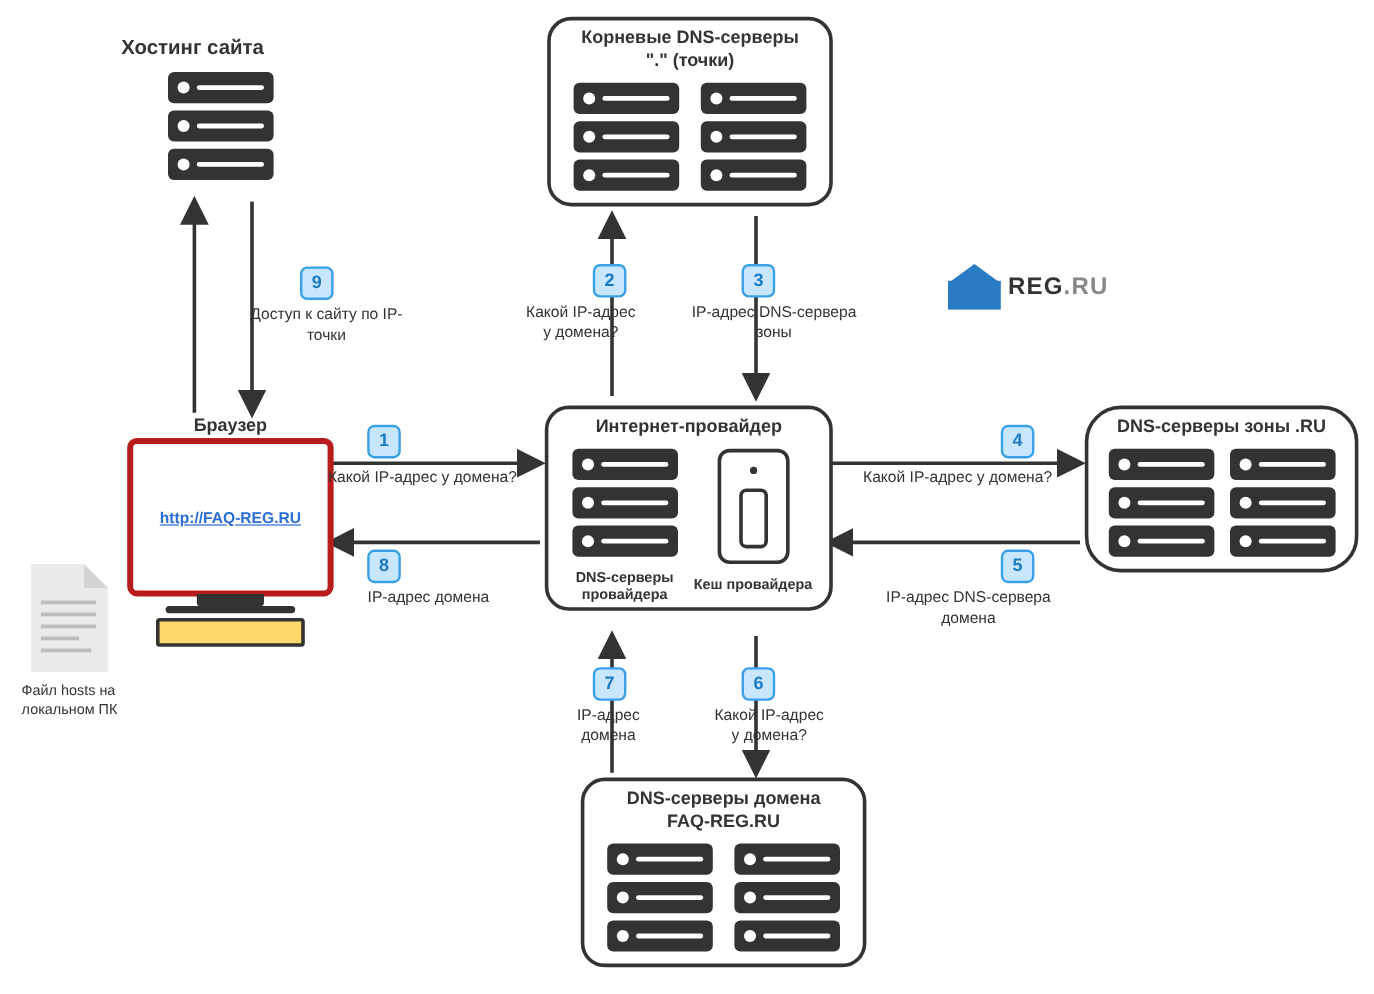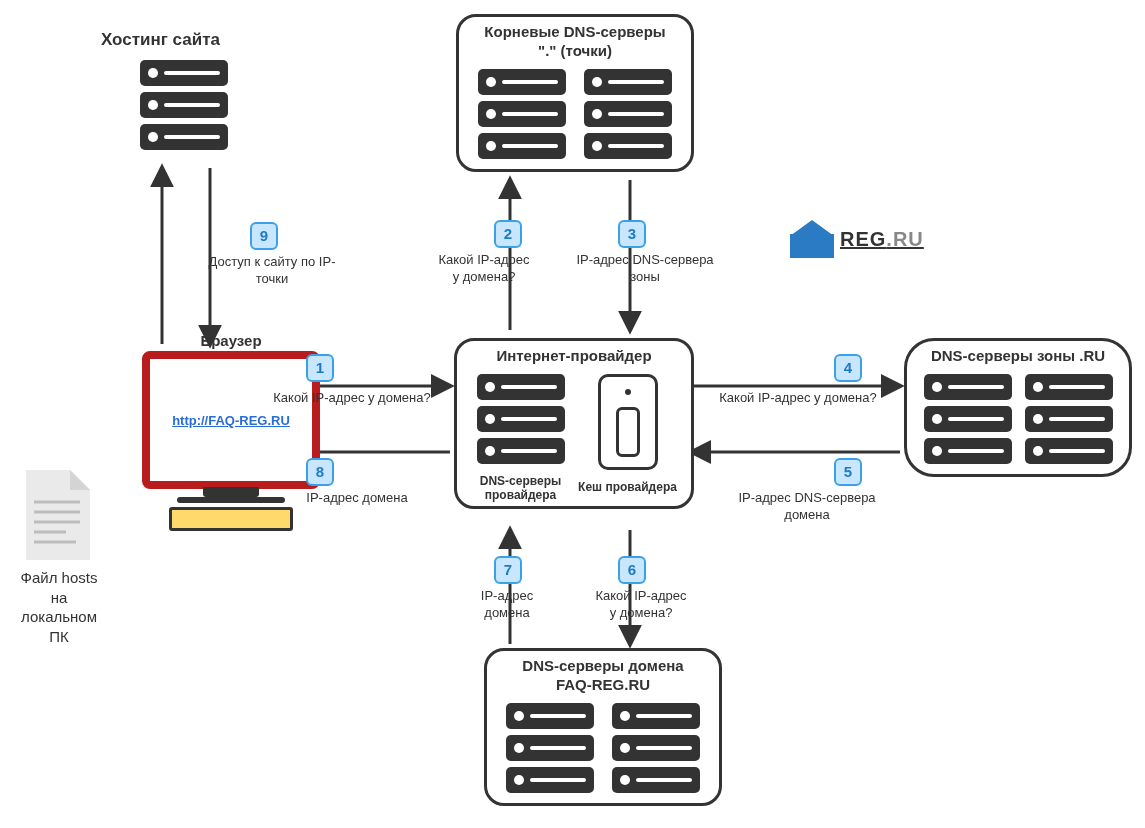--- a/index.html
+++ b/index.html
@@ -10,31 +10,31 @@
   .col{display:flex;flex-direction:column;gap:6px;flex:1;align-items:center;}
   .rack{width:88px;height:26px;background:#333;border-radius:5px;position:relative;}
   .rack::before{content:"";position:absolute;left:8px;top:8px;width:10px;height:10px;border-radius:50%;background:#fff;}
   .rack::after{content:"";position:absolute;left:24px;top:11px;width:56px;height:4px;background:#fff;border-radius:2px;}
   .sub{font-size:12px;font-weight:bold;margin-top:4px;}
   .badge{position:absolute;width:24px;height:24px;background:#c9e6ff;border:2px solid #3aa1e8;border-radius:6px;color:#1d7bc4;font-weight:bold;font-size:15px;line-height:24px;text-align:center;}
   .label{position:absolute;font-size:13px;text-align:center;line-height:1.3;}
   svg.arrows{position:absolute;left:0;top:0;width:1145px;height:828px;pointer-events:none;}
   .hosts{position:absolute;left:18px;top:466px;width:82px;}
   .hosts svg{display:block;}
-  .hosts .cap{font-size:15px;text-align:center;margin-top:4px;line-height:1.3;}
-  .browser{position:absolute;left:106px;top:332px;margin-left:36px;}
+  .hosts .cap{font-size:12px;margin-top:4px;line-height:1.3;}
+  .browser{position:absolute;left:106px;top:346px;}
   .browser .ttl{font-weight:bold;font-size:15px;text-align:center;margin-bottom:2px;}
-  .monitor{width:162px;height:122px;border:8px solid #b91c1c;border-radius:8px;background:#fff;display:flex;align-items:center;justify-content:center;}
+  .monitor{width:162px;height:122px;border:5px solid #b91c1c;border-radius:8px;background:#fff;display:flex;align-items:center;justify-content:center;}
   .url{color:#2a6dd6;font-weight:bold;font-size:13px;text-decoration:underline;}
   .stand{width:56px;height:10px;background:#333;margin:-2px auto 0;border-radius:0 0 3px 3px;}
   .base{width:108px;height:6px;background:#333;margin:0 auto;border-radius:3px;}
   .keyb{width:118px;height:18px;background:#ffd96b;border:3px solid #333;border-radius:3px;margin:4px auto 0;}
   .hostcol{position:absolute;left:140px;top:60px;display:flex;flex-direction:column;gap:6px;}
   .hosttitle{position:absolute;left:101px;top:30px;font-weight:bold;font-size:17px;}
-  .brand{position:absolute;left:790px;top:220px;display:flex;align-items:center;gap:6px;text-decoration:underline;}
+  .brand{position:absolute;left:790px;top:220px;display:flex;align-items:center;gap:6px;}
   .brand .house{width:44px;height:38px;position:relative;}
   .brand .house::before{content:"";position:absolute;left:0;top:14px;width:44px;height:24px;background:#2a7bc4;}
   .brand .house::after{content:"";position:absolute;left:0;top:0;border-left:22px solid transparent;border-right:22px solid transparent;border-bottom:16px solid #2a7bc4;}
   .brand .txt{font-weight:bold;font-size:20px;letter-spacing:1px;}
   .brand .txt .ru{color:#888;}
   .cache{width:54px;height:90px;border:3px solid #333;border-radius:10px;background:#fff;position:relative;margin:0 auto;}
   .cache::before{content:"";position:absolute;left:50%;top:12px;width:6px;height:6px;border-radius:50%;background:#333;transform:translateX(-50%);}
   .cache::after{content:"";position:absolute;left:50%;top:30px;width:18px;height:44px;border:3px solid #333;border-radius:6px;transform:translateX(-50%);}
 </style>
 </head>

